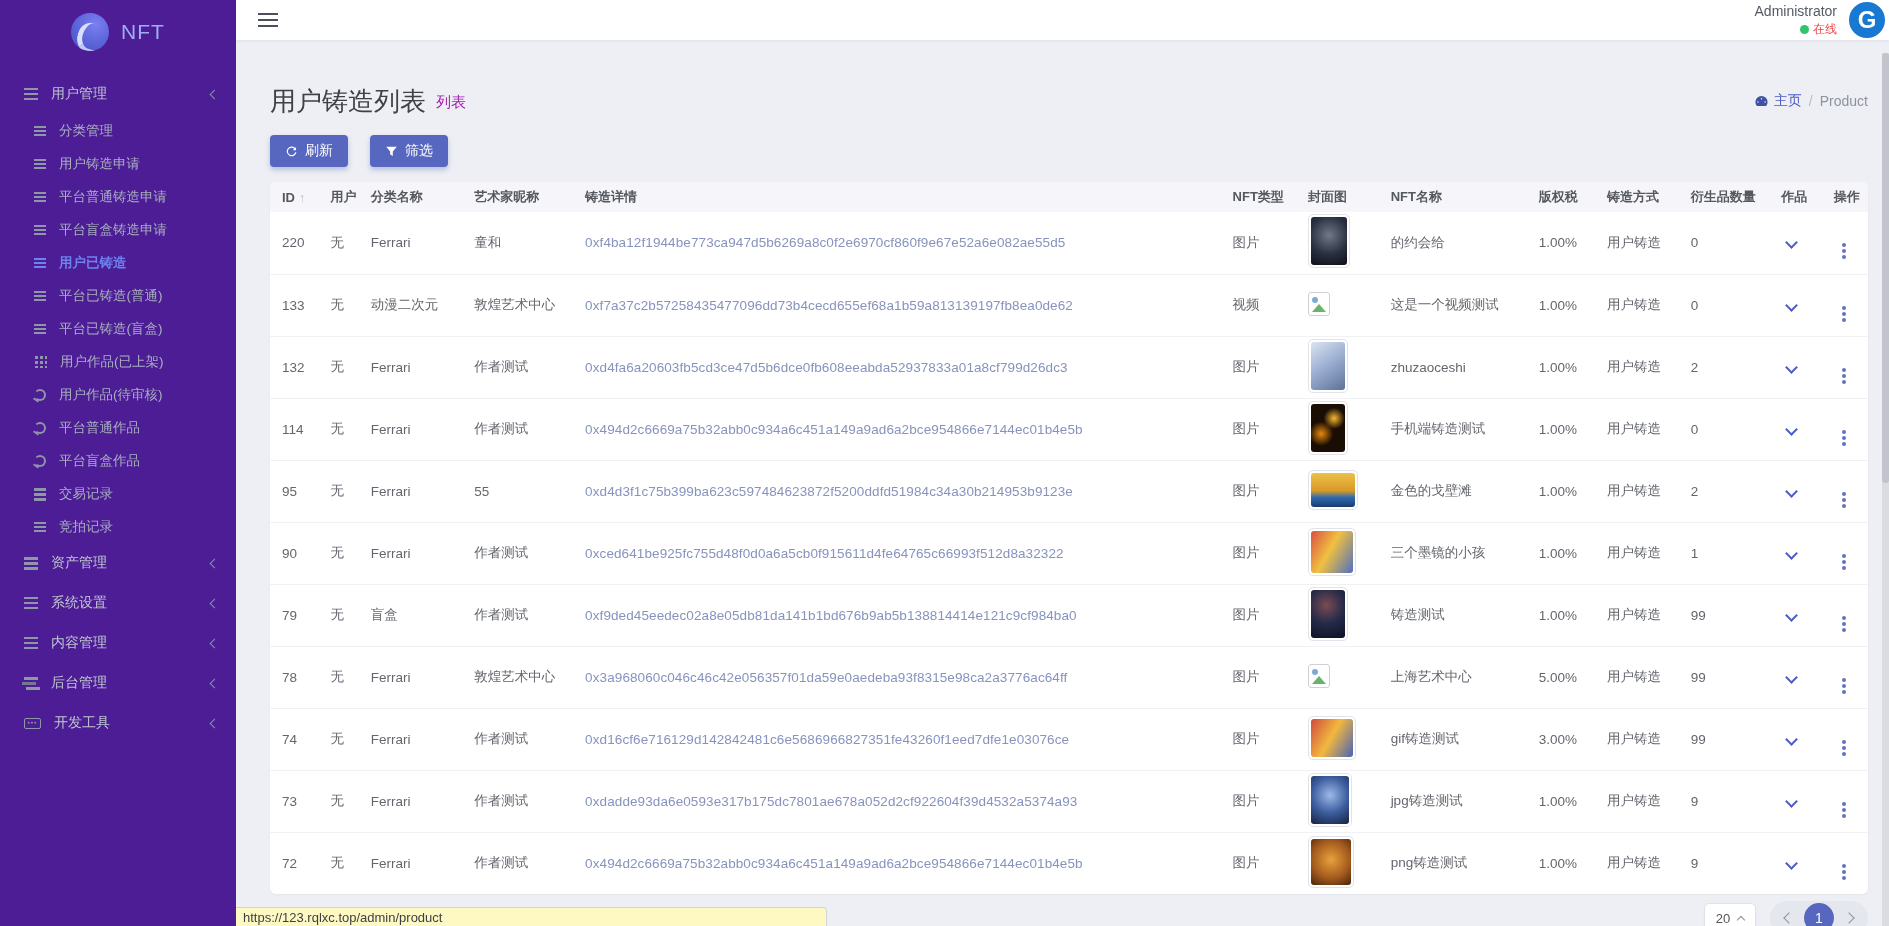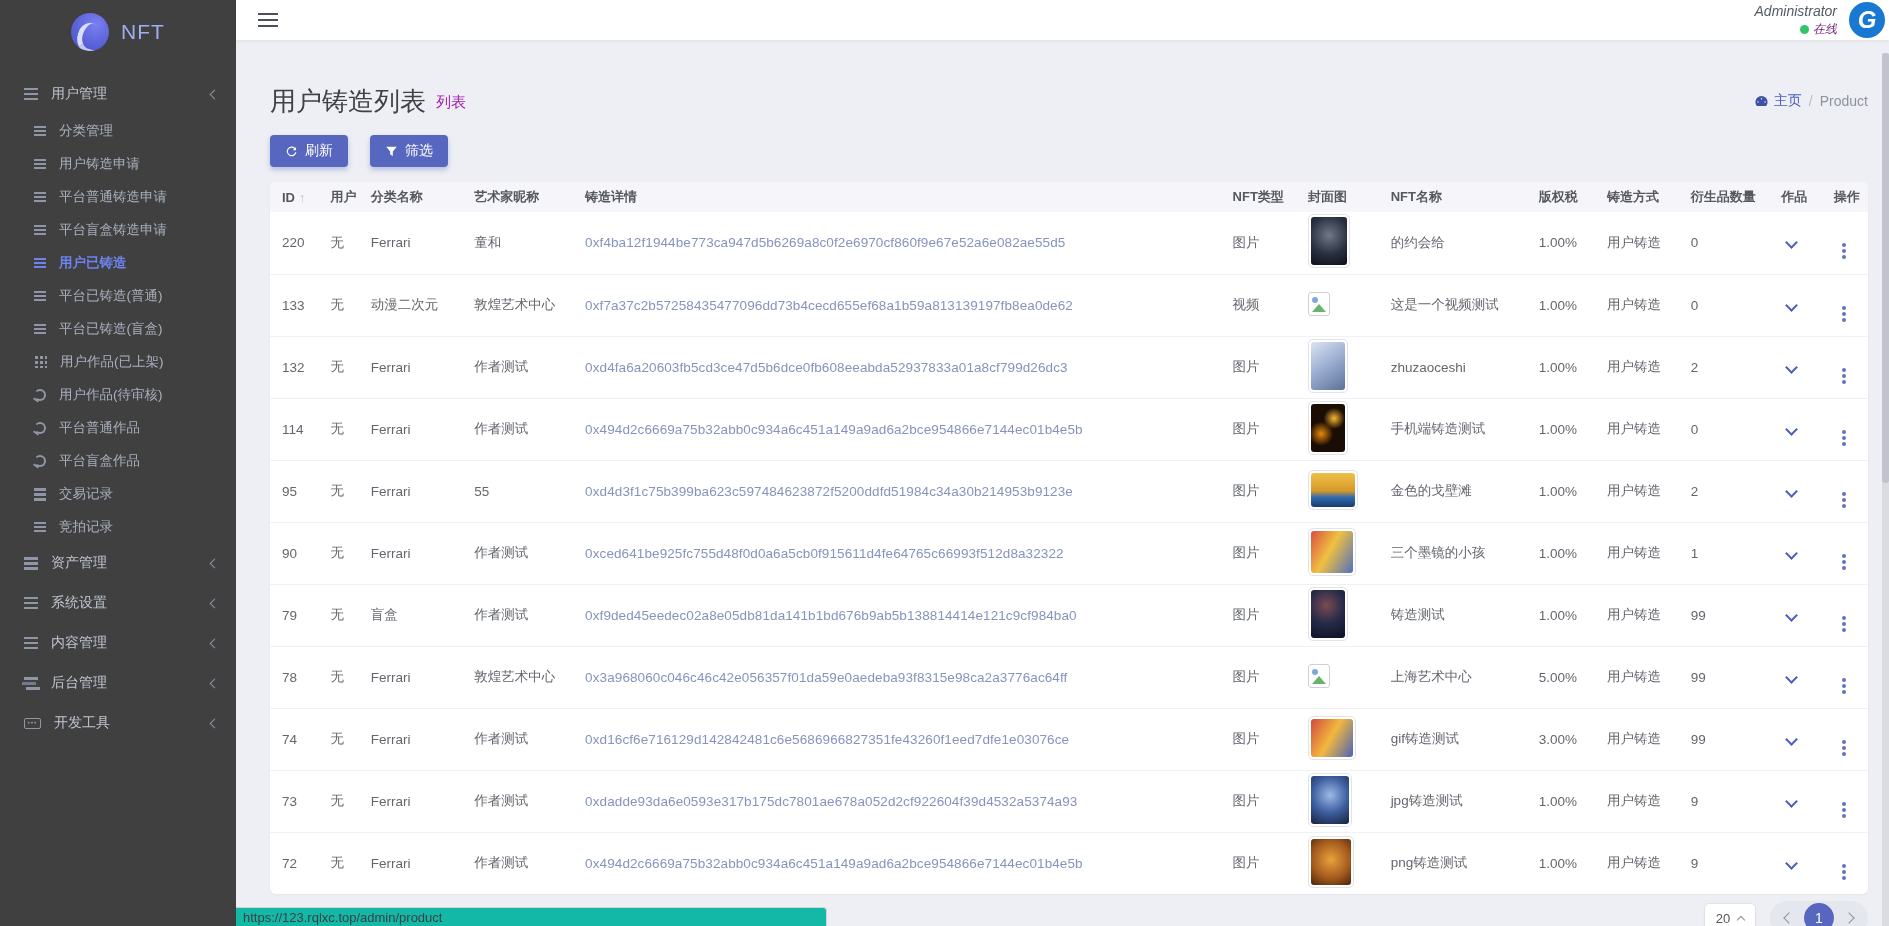--- a/index.html
+++ b/index.html
@@ -1,21 +1,21 @@
 <!DOCTYPE html>
 <html><head>
 <meta charset="utf-8">
 <style>
   * { margin:0; padding:0; box-sizing:border-box; }
   html,body { width:1889px; height:926px; overflow:hidden;
     font-family:"Liberation Sans","DejaVu Sans",sans-serif; background:#edeff4; }
   .app { display:flex; width:1889px; height:926px; position:relative; }
 
   
-  .sidebar { width:236px; min-width:236px; height:100%; background:#404040; color:#b4bac6; overflow:hidden; }
+  .sidebar { width:236px; min-width:236px; height:100%; background:#4c1d95; color:#b4bac6; overflow:hidden; }
   .logo { height:64px; display:flex; align-items:center; justify-content:center; gap:12px; }
   .logo-circle { width:38px; height:38px; border-radius:50%;
     background:radial-gradient(circle at 65% 30%, #7b7ff0 0%, #5a63d8 55%, #4a50c0 100%); position:relative; overflow:hidden;}
   .logo-circle::after { content:""; position:absolute; left:6px; top:10px; width:22px; height:26px;
     border-left:5px solid #e8ecff; border-bottom:5px solid #cdd4fa; border-radius:50% 0 40% 60%; transform:rotate(18deg); opacity:.9;}
   .logo-text { color:#9fadf2; font-size:21px; letter-spacing:1px; }
   .menu { padding-top:10px; }
   .m-item { display:flex; align-items:center; height:40px; padding:0 18px 0 24px; cursor:pointer; font-size:14px; color:#bfc4cf; }
   .m-item.sub { height:33px; padding-left:34px; font-size:13.5px; color:#a9b0bf; }
   .m-item.active { color:#6e82f0; font-weight:bold; }
@@ -33,26 +33,26 @@
      radial-gradient(circle, #8f96a6 1.6px, transparent 1.8px) 0 0/ 5px 5px; }
   .ic-swirl { width:12px; height:12px; border:2.2px solid #8f96a6; border-radius:50%; border-left-color:transparent; }
   .ic-swirl::after { content:""; position:absolute; left:-3px; top:8px; width:6px; height:2.2px; background:#8f96a6; transform:rotate(35deg);}
   .ic-layers { width:14px; height:3px; background:#8f96a6; box-shadow:-2px 5px 0 #737a8a, 2px 10px 0 #8f96a6; margin-top:-10px;}
   .ic-keyboard { width:17px; height:11px; border:1.5px solid #8f96a6; border-radius:2px; }
   .ic-keyboard::after { content:""; position:absolute; left:2px; top:2px; width:10px; height:4px;
      background:radial-gradient(circle,#8f96a6 1px,transparent 1.2px) 0 0/3.3px 3.3px; }
 
   
   .main { flex:1; display:flex; flex-direction:column; height:100%; position:relative; }
-  .topbar { height:53px; background:#fff; box-shadow:0 1px 3px rgba(50,50,80,.08); display:flex; align-items:center; padding:0 14px 0 22px; position:relative; z-index:3;font-style:italic;}
+  .topbar { height:53px; background:#fff; box-shadow:0 1px 3px rgba(50,50,80,.08); display:flex; align-items:center; padding:0 14px 0 22px; position:relative; z-index:3;}
   .hamburger { width:20px; height:2px; background:#4a4f5a; box-shadow:0 6px 0 #4a4f5a, 0 12px 0 #4a4f5a; margin-top:-12px; cursor:pointer;}
   .top-right { margin-left:auto; display:flex; align-items:center; gap:10px; }
   .user-meta { text-align:right; line-height:1.35; }
   .user-name { font-size:14px; color:#555a66; }
-  .user-status { font-size:12px; color:#701a75; display:flex; align-items:center; justify-content:flex-end; gap:4px;}
+  .user-status { font-size:12px; color:#ef4444; display:flex; align-items:center; justify-content:flex-end; gap:4px;}
   .dot { width:9px; height:9px; border-radius:50%; background:#33c46b; display:inline-block; }
   .avatar { width:40px; height:40px; border-radius:50%; background:#1878d2; color:#fff; font-weight:bold; font-size:24px;
     display:flex; align-items:center; justify-content:center; margin-right:-12px; cursor:pointer; border:2px solid #fff;}
 
   .content { flex:1; padding:14px 21px 0 34px; position:relative;margin-top:30px; }
   .page-head { display:flex; align-items:flex-start; }
   .page-title { font-size:26px; color:#3f4147; font-weight:normal; }
   .page-sub { font-size:15px; color:#a21caf; margin-left:10px; position:relative; top:9px;}
   .breadcrumb { margin-left:auto; display:flex; align-items:center; gap:7px; font-size:14px; margin-top:8px;}
   .crumb-home { color:#4c5cc2; display:flex; align-items:center; gap:5px; cursor:pointer;justify-content:center;}
@@ -94,21 +94,21 @@
   .caret-up { width:6px; height:6px; border-left:1.6px solid #8a8f99; border-top:1.6px solid #8a8f99; transform:rotate(45deg); margin-top:3px;}
   .pager { background:#e5e7ee; border-radius:18px; height:34px; display:flex; align-items:center; padding:0 6px; gap:2px;}
   .pg-btn { width:26px; height:26px; display:flex; align-items:center; justify-content:center; cursor:pointer;}
   .pg-chev { width:8px; height:8px; border-right:1.8px solid #8f939d; border-bottom:1.8px solid #8f939d; }
   .pg-prev { transform:rotate(135deg); }
   .pg-next { transform:rotate(-45deg); }
   .pg-page { width:30px; height:30px; border-radius:50%; background:#5766bf; color:#fff; font-size:14px;
     display:flex; align-items:center; justify-content:center; cursor:pointer;}
 
   
-  .statusbar { position:absolute; left:0; bottom:0; width:591px; height:19px; background:#14b8a6;
+  .statusbar { position:absolute; left:0; bottom:0; width:591px; height:19px; background:#fef9c3;
     border:1px solid #d4d4d6; border-left:none; border-bottom:none; border-top-right-radius:4px;
     font-size:13px; color:#3c3f44; padding:2px 10px 0 7px; z-index:9; white-space:nowrap; overflow:hidden;}
   .scrollbar { position:absolute; right:0; top:53px; bottom:0; width:7px; background:#dadce2; z-index:8;}
   .scroll-thumb { position:absolute; top:0; width:7px; height:430px; background:#c2c4cd; border-radius:3px;}
 </style>
 </head>
 <body>
 
 <div class="app">
 

